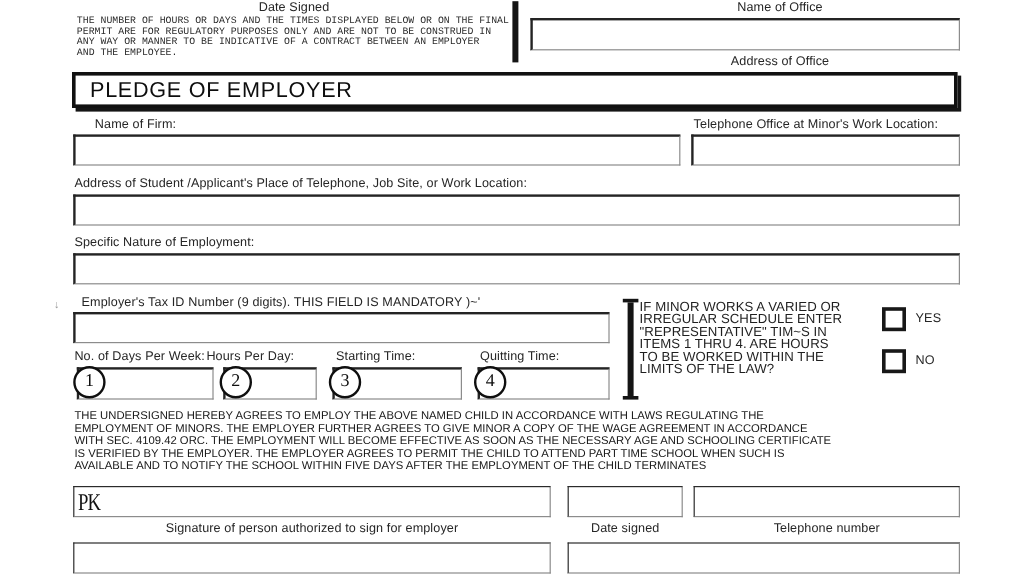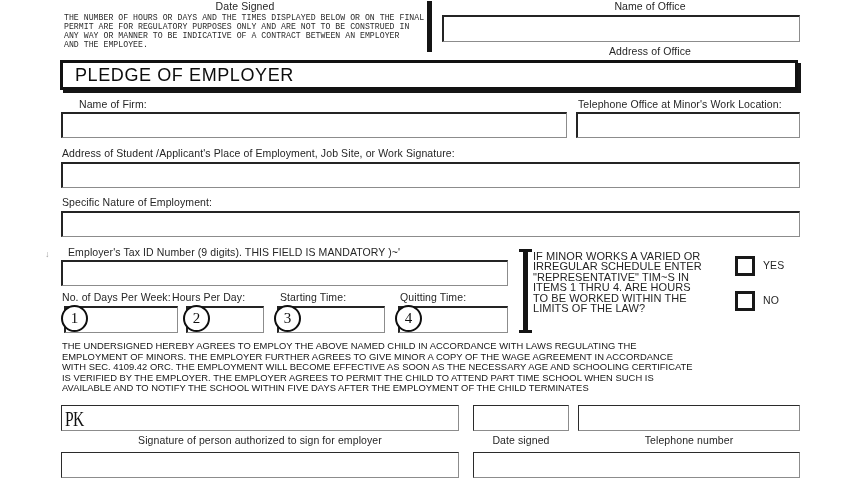--- a/index.html
+++ b/index.html
@@ -162,21 +162,21 @@
 </div>
 
 <div class="abs lbl" style="left:62px; top:98px;margin-left:17px;">Name of Firm:</div>
 
 <div class="abs fld" style="left:61px; top:112px; width:506px; height:26px;"></div>
 
 <div class="abs lbl" style="left:578px; top:98px;">Telephone Office at Minor's Work Location:</div>
 
 <div class="abs fld" style="left:576px; top:112px; width:224px; height:26px;"></div>
 
-<div class="abs lbl" style="left:62px; top:147px;">Address of Student /Applicant's Place of Employment, Job Site, or Work Signature:</div>
+<div class="abs lbl" style="left:62px; top:147px;">Address of Student /Applicant's Place of Telephone, Job Site, or Work Location:</div>
 
 <div class="abs fld" style="left:61px; top:162px; width:739px; height:26px;"></div>
 
 <div class="abs lbl" style="left:62px; top:196px;">Specific Nature of Employment:</div>
 
 <div class="abs fld" style="left:61px; top:211px; width:739px; height:26px;"></div>
 
 <div class="artifact-mark" style="left:45px; top:250px;">↓</div>
 
 <div class="abs lbl" style="left:68px; top:246px;">Employer's Tax ID Number (9 digits). THIS FIELD IS MANDATORY  )~'</div>

